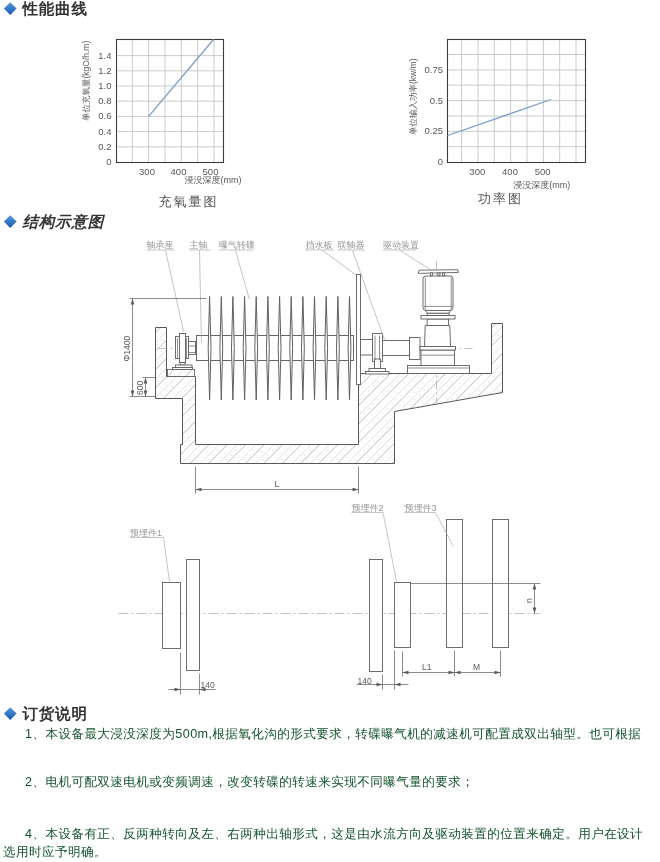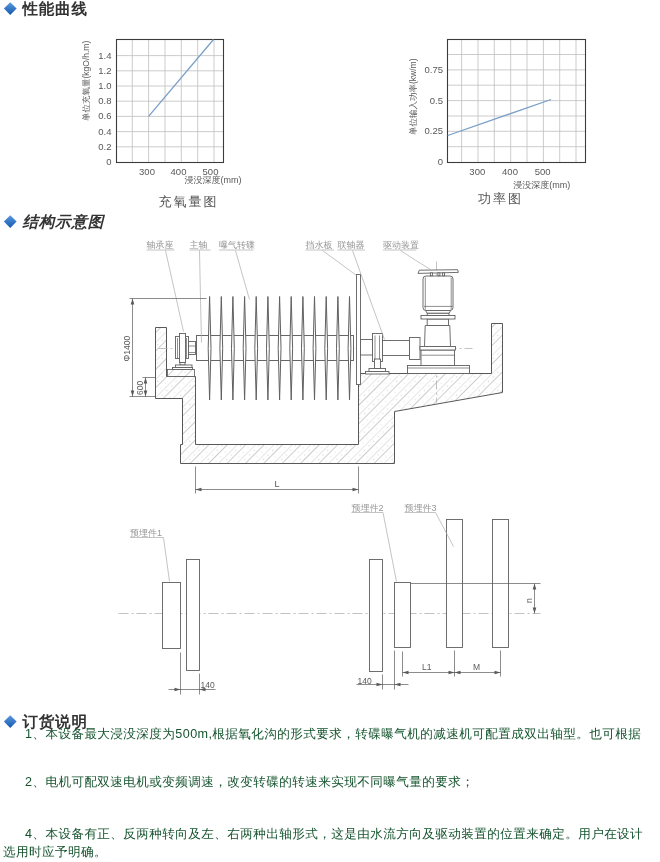--- a/index.html
+++ b/index.html
@@ -10,21 +10,21 @@
 .dia{width:8.5px;height:8.5px;background:linear-gradient(135deg,#5a9ade,#1458b0);
  transform:rotate(45deg);margin:0 8px 0 2px;flex:0 0 auto;}
 .txt{position:absolute;font-size:12.6px;color:#14532d;white-space:nowrap;letter-spacing:0.4px;}
 svg text{font-family:"Liberation Sans",sans-serif;}
 </style>
 </head>
 <body>
 <div id="page">
 <div class="hdr" style="top:0px;"><span class="dia"></span>性能曲线</div>
 <div class="hdr" style="top:212.5px;font-style:italic;"><span class="dia"></span>结构示意图</div>
-<div class="hdr" style="top:704.5px;margin-top:8px;"><span class="dia"></span>订货说明</div>
+<div class="hdr" style="top:704.5px;"><span class="dia"></span>订货说明</div>
 
 <svg id="main" width="660" height="700" viewBox="0 0 660 700" style="position:absolute;left:0;top:0;">
 <defs>
 <pattern id="h" width="13" height="6.5" patternUnits="userSpaceOnUse" patternTransform="rotate(45)">
 <rect width="13" height="6.5" fill="#ffffff"></rect>
 <line x1="0" y1="0" x2="0" y2="6.5" stroke="#c8c8c8" stroke-width="0.9"></line>
 <line x1="6.5" y1="0" x2="6.5" y2="6.5" stroke="#c8c8c8" stroke-width="0.9"></line>
 <circle cx="3.4" cy="2.1" r="0.5" fill="#b8b8b8"></circle>
 <circle cx="10.1" cy="4.6" r="0.45" fill="#bebebe"></circle>
 </pattern>

